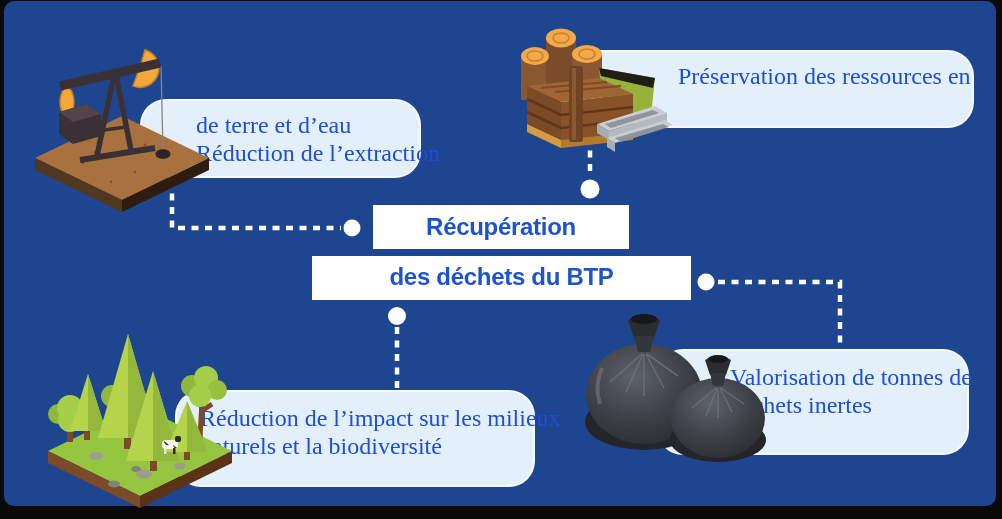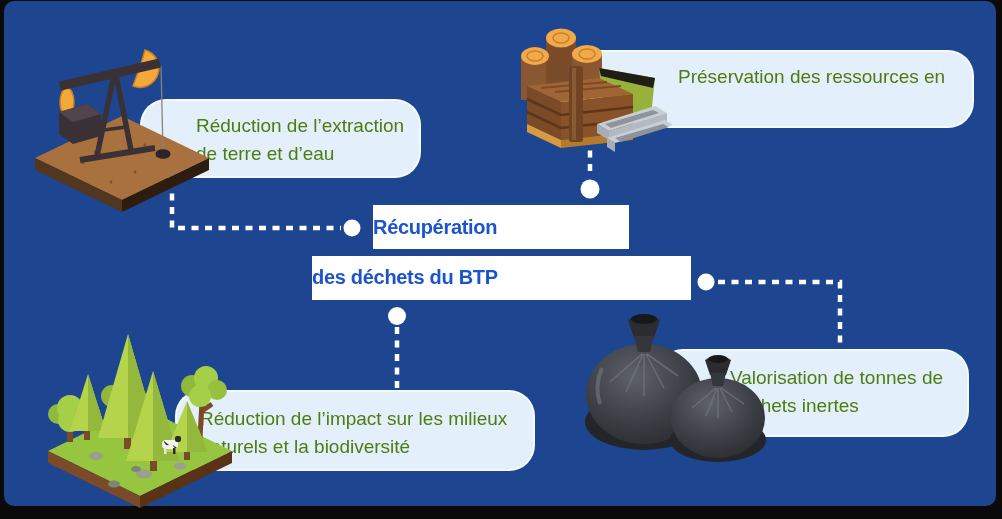--- a/index.html
+++ b/index.html
@@ -4,29 +4,29 @@
 <style>
   html,body{margin:0;padding:0;background:#0a0a0a;}
   body{width:1002px;height:519px;position:relative;overflow:hidden;
        font-family:"Liberation Sans",sans-serif;}
   .card{position:absolute;left:4px;top:1px;width:992px;height:505px;
         background:#1e4690;border-radius:10px;}
   .connectors{position:absolute;left:0;top:0;width:1002px;height:519px;}
   .dash{stroke:#ffffff;stroke-width:4.5;fill:none;stroke-dasharray:7 6.5;}
   .dot{fill:#ffffff;}
   .bubble{position:absolute;background:#e3f0fc;border:2px solid rgba(255,255,255,.65);
-          border-radius:26px;box-sizing:border-box;color:#4d7c0f;font-size:19px;
-          line-height:27.5px;}
+          border-radius:26px;box-sizing:border-box;color:#1d4ed8;font-size:24px;
+          line-height:27.5px;font-family:Liberation Serif, serif;}
   .bubble div{white-space:nowrap;}
   .b1{left:140px;top:99px;width:281px;height:79px;padding:11px 0 0 54px;}
   .b2{left:560px;top:50px;width:414px;height:78px;padding:11px 0 0 116px;}
-  .b3{left:175px;top:390px;width:360px;height:81px;padding:13px 0 0 23px;}
-  .b4{left:657px;top:349px;width:312px;height:88px;padding:13px 0 0 71px;}
+  .b3{left:175px;top:390px;width:360px;height:97px;padding:13px 0 0 23px;}
+  .b4{left:657px;top:349px;width:312px;height:106px;padding:13px 0 0 71px;}
   .title-box{position:absolute;background:#ffffff;color:#1c53ce;font-weight:bold;
-             font-size:20px;text-align:left;letter-spacing:-.3px;}
+             font-size:24px;text-align:center;letter-spacing:-.3px;}
   .t1{left:373px;top:205px;width:256px;height:44px;line-height:44px;}
   .t2{left:312px;top:256px;width:379px;height:44px;line-height:42px;}
   .illus{position:absolute;}
 </style>
 </head>
 <body>
 
 <div class="card"></div>
 
 <svg class="connectors" viewBox="0 0 1002 519">
@@ -34,22 +34,22 @@
   <circle class="dot" cx="352" cy="228" r="8.5"></circle>
   <path class="dash" d="M590,137 L590,177"></path>
   <circle class="dot" cx="590" cy="189" r="9.5"></circle>
   <path class="dash" d="M718,282 L840,282 L840,349"></path>
   <circle class="dot" cx="706" cy="282" r="8.5"></circle>
   <path class="dash" d="M397,327 L397,390"></path>
   <circle class="dot" cx="397" cy="316" r="9"></circle>
 </svg>
 
 <div class="bubble b1">
+  <div>de terre et d’eau</div>
   <div>Réduction de l’extraction</div>
-  <div>de terre et d’eau</div>
 </div>
 <div class="bubble b2">
   <div>Préservation des ressources en</div>
 </div>
 <div class="bubble b3">
   <div>Réduction de l’impact sur les milieux</div>
   <div>naturels et la biodiversité</div>
 </div>
 <div class="bubble b4">
   <div>Valorisation de tonnes de</div>

